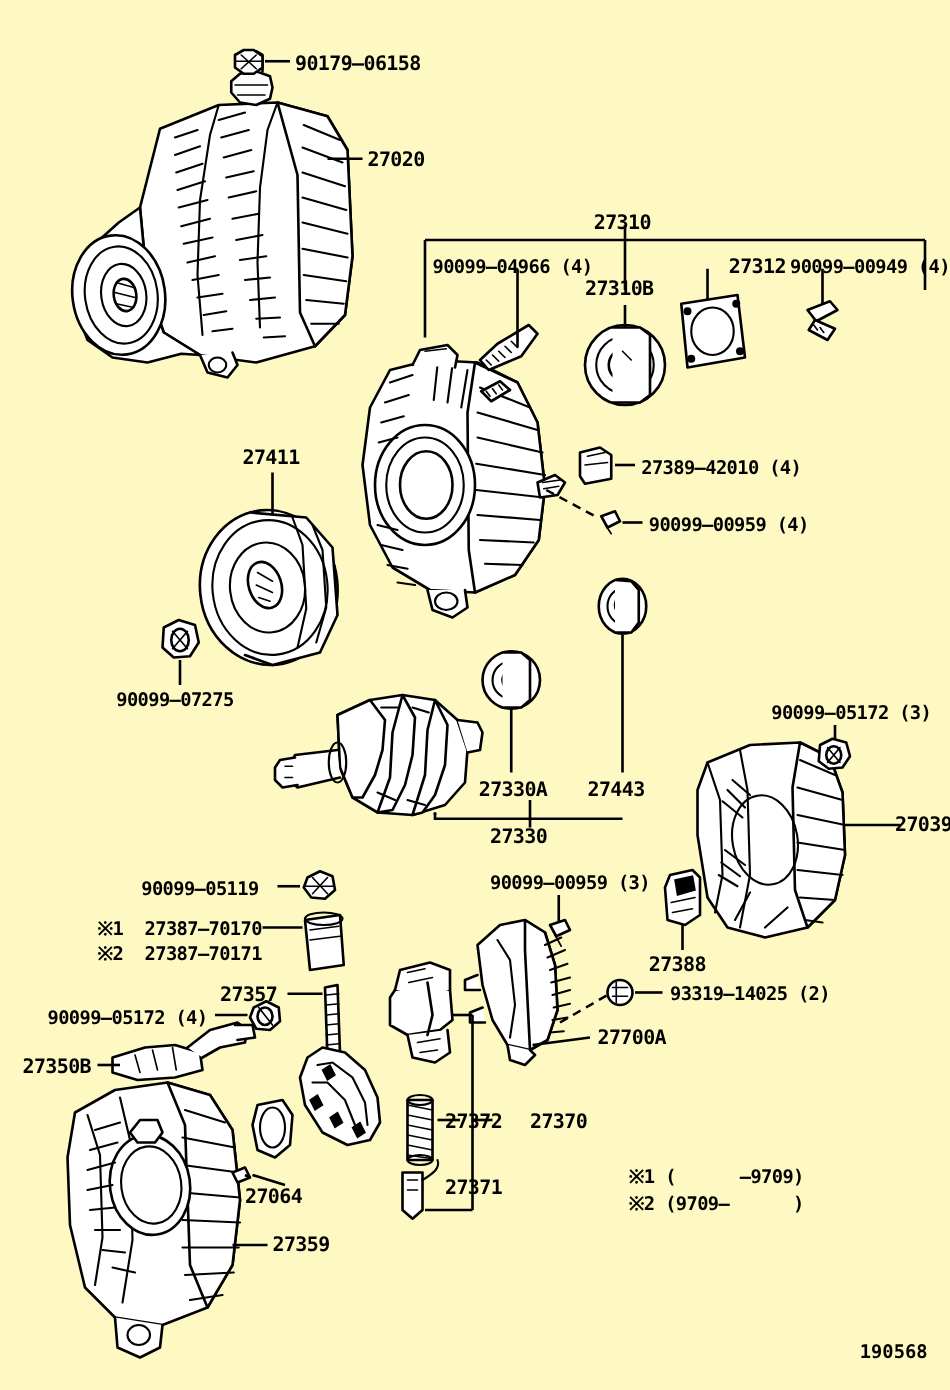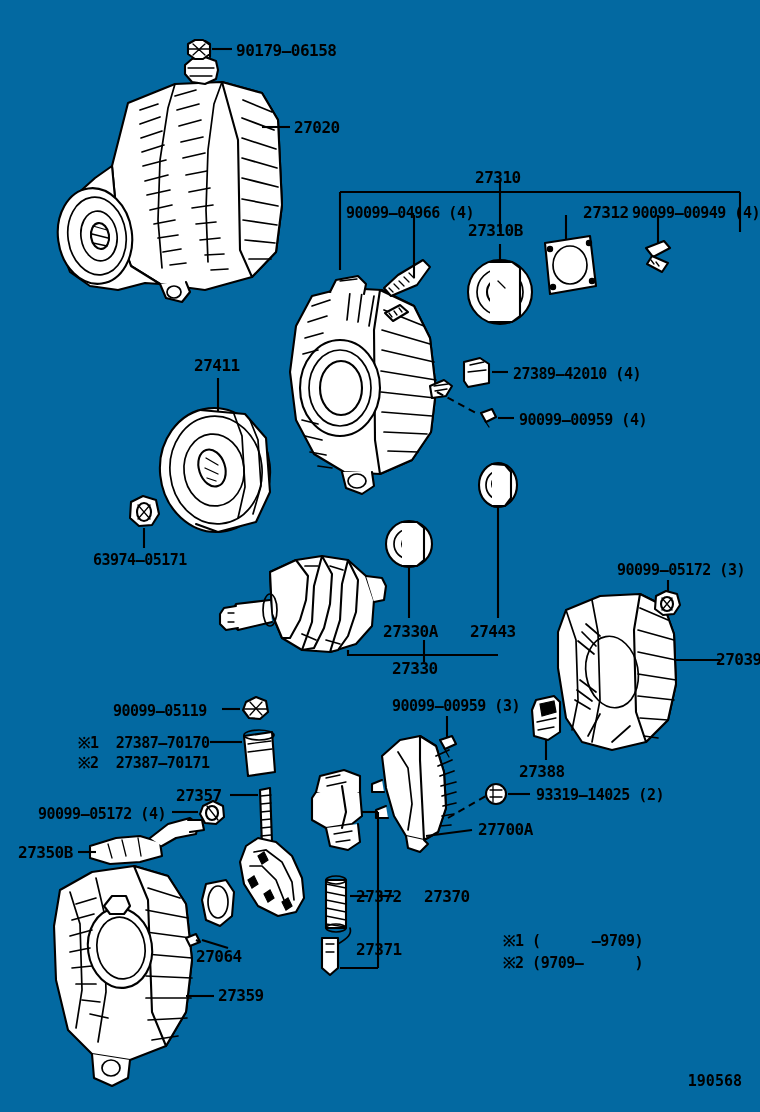--- a/index.html
+++ b/index.html
@@ -1,18 +1,18 @@
 <!DOCTYPE html>
 <html><head>
 <meta charset="utf-8">
 <style>
   html,body{margin:0;padding:0;background:#ffffff;}
   body{width:760px;height:1112px;position:relative;overflow:hidden;
        font-family:"DejaVu Sans","Liberation Sans",sans-serif;}
-  #sheet{position:absolute;left:0;top:0;width:760px;height:1112px;background:#0369a1;}
+  #sheet{position:absolute;left:0;top:0;width:760px;height:1112px;background:#fef9c3;}
   .lbl{position:absolute;white-space:pre;color:#000;font-weight:bold;
        font-family:"DejaVu Sans Mono","Liberation Mono",monospace;
        letter-spacing:-0.5px;}
   .n16{font-size:16px;}
   .n15{font-size:15px;}
   svg.art{position:absolute;left:0;top:0;width:760px;height:1112px;
           pointer-events:none;}
   .diagid{position:absolute;right:18px;bottom:22px;font-size:15px;font-weight:bold;
           font-family:"DejaVu Sans Mono","Liberation Mono",monospace;color:#000;}
 </style>
@@ -451,21 +451,21 @@
   <div class="lbl n15" style="left:612px;top:204px;margin-left:20px;">90099–00949 (4)</div>
 
   <div class="lbl n16" style="left:468px;top:221px;">27310B</div>
 
   <div class="lbl n15" style="left:513px;top:365px;">27389–42010 (4)</div>
 
   <div class="lbl n15" style="left:519px;top:411px;">90099–00959 (4)</div>
 
   <div class="lbl n16" style="left:194px;top:356px;">27411</div>
 
-  <div class="lbl n15" style="left:93px;top:551px;">63974–05171</div>
+  <div class="lbl n15" style="left:93px;top:551px;">90099–07275</div>
 
   <div class="lbl n16" style="left:383px;top:622px;">27330A</div>
 
   <div class="lbl n16" style="left:470px;top:622px;">27443</div>
 
   <div class="lbl n16" style="left:392px;top:659px;">27330</div>
 
   <div class="lbl n15" style="left:617px;top:561px;">90099–05172 (3)</div>
 
   <div class="lbl n16" style="left:716px;top:650px;">27039</div>

